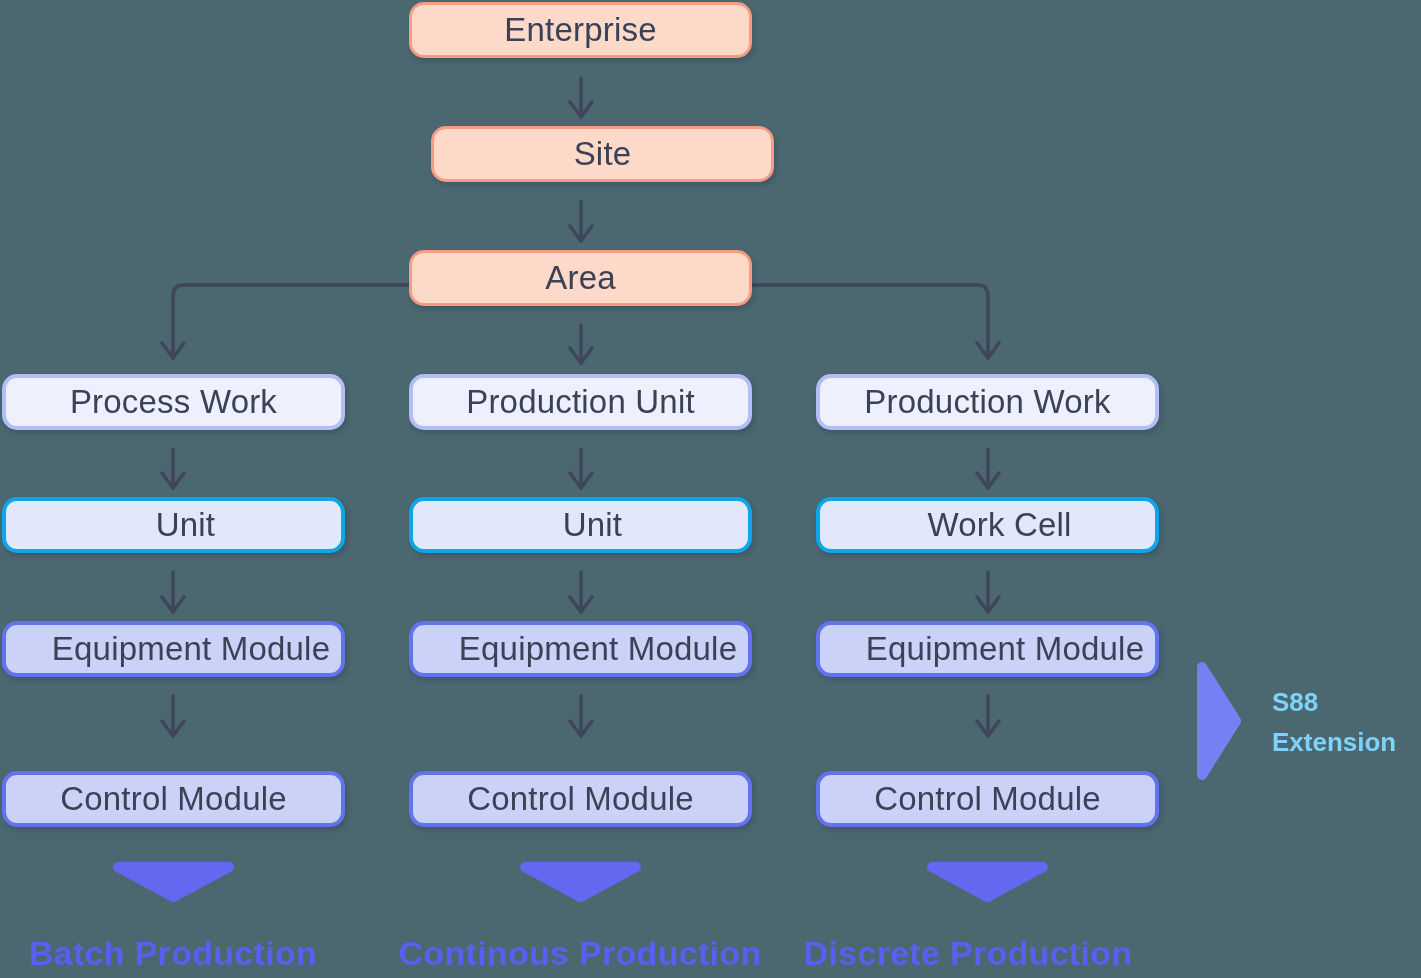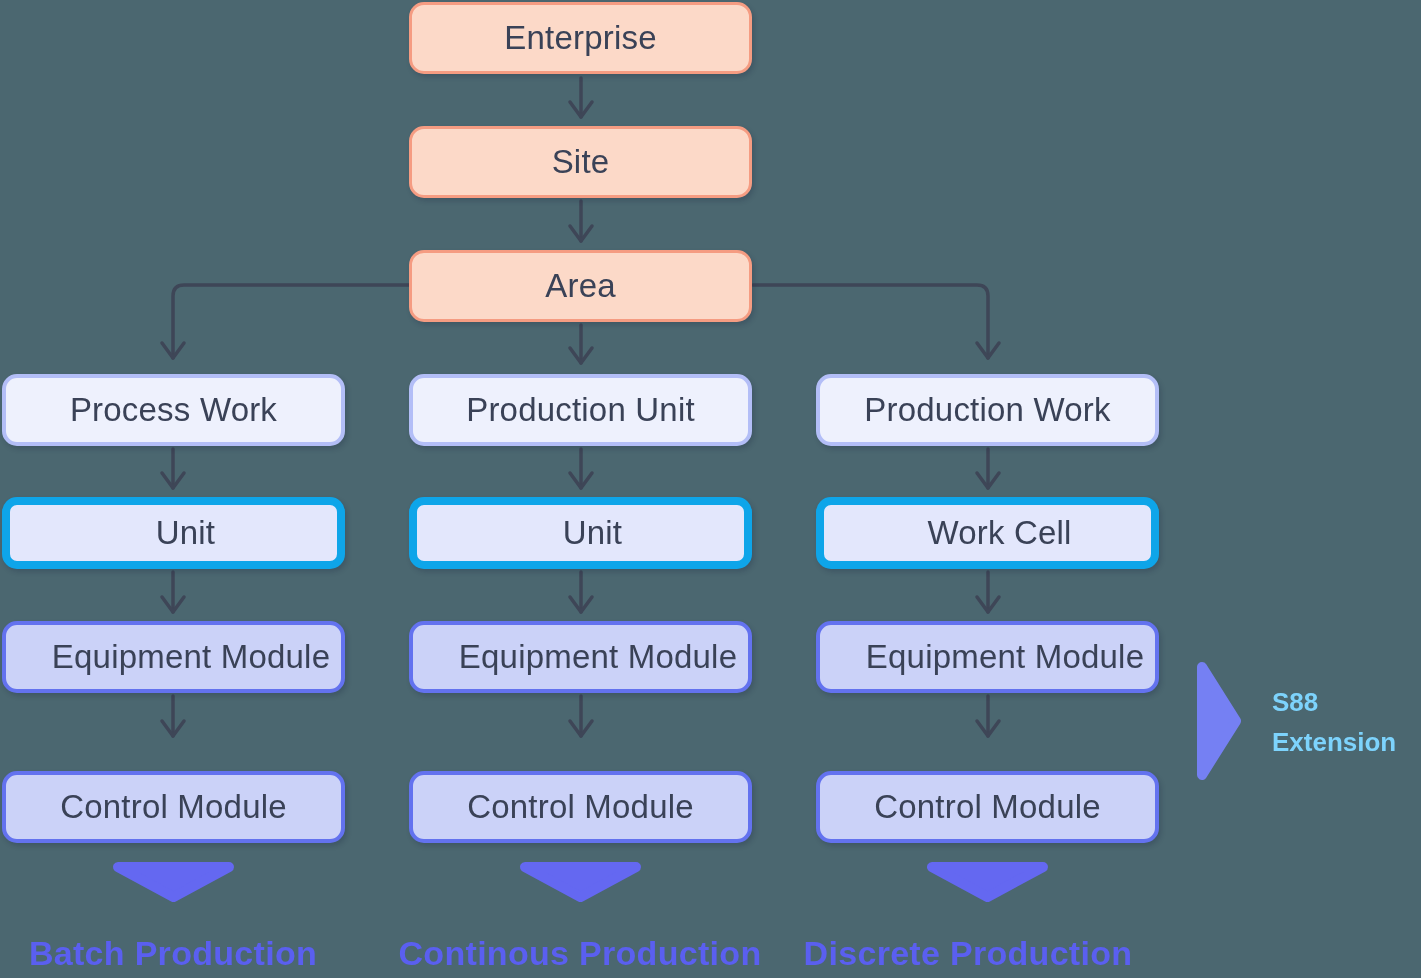--- a/index.html
+++ b/index.html
@@ -14,39 +14,39 @@
     overflow:hidden;
   }
   svg.layer{
     position:absolute;left:0;top:0;width:1421px;height:978px;
     pointer-events:none;
   }
   .node{
     position:absolute;
     box-sizing:border-box;
     display:flex;align-items:center;justify-content:center;
-    width:343px;height:72px;
+    width:343px;height:56px;
     border-radius:15px;
     font-size:33px;
     font-weight:400;
     color:#3A4257;
     box-shadow:2px 3px 5px rgba(25,32,60,0.22);
     letter-spacing:0.2px;
   }
   .peach{background:#FCD9C8;border:3px solid #F59C82;}
   .lv1{background:#EEF1FD;border:4px solid #B3BEF7;}
-  .lv2{background:#E3E7FC;border:8px solid #0ea5e9;padding-left:24px;}
+  .lv2{background:#E3E7FC;border:4px solid #0ea5e9;padding-left:24px;}
   .lv34{background:#CBD2F8;border:4px solid #6372EF;}
 
   
   .x-mid{left:409px;}
   .x-left{left:2px;}
   .x-right{left:816px;}
   .y-ent{top:2px;}
-  .y-site{top:126px;}
+  .y-site{top:126px;margin-left:22px;}
   .y-area{top:250px;}
   .y-r1{top:374px;}
   .y-r2{top:497px;}
   .y-r3{top:621px;padding-left:35px;}
   .y-r4{top:771px;}
 
   .prod-label{
     position:absolute;
     top:934px;
     width:420px;

